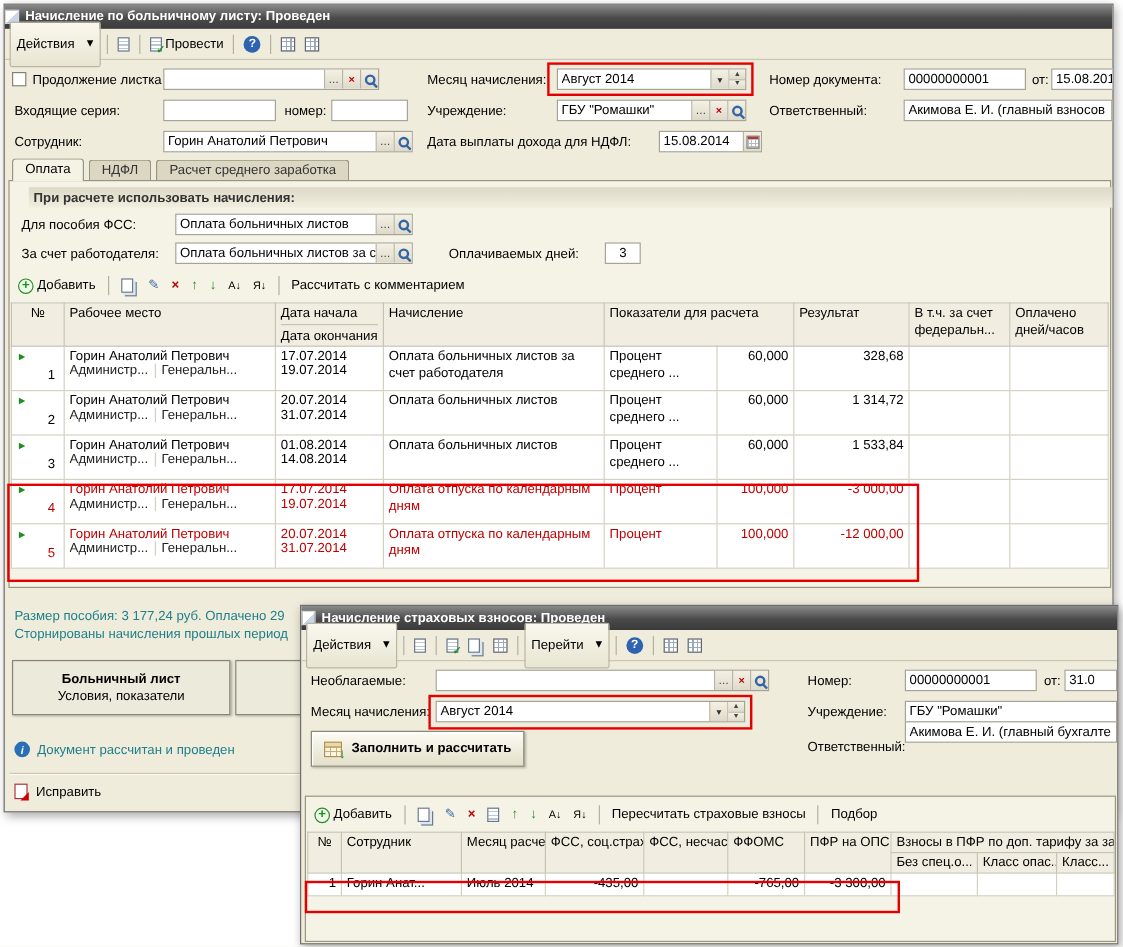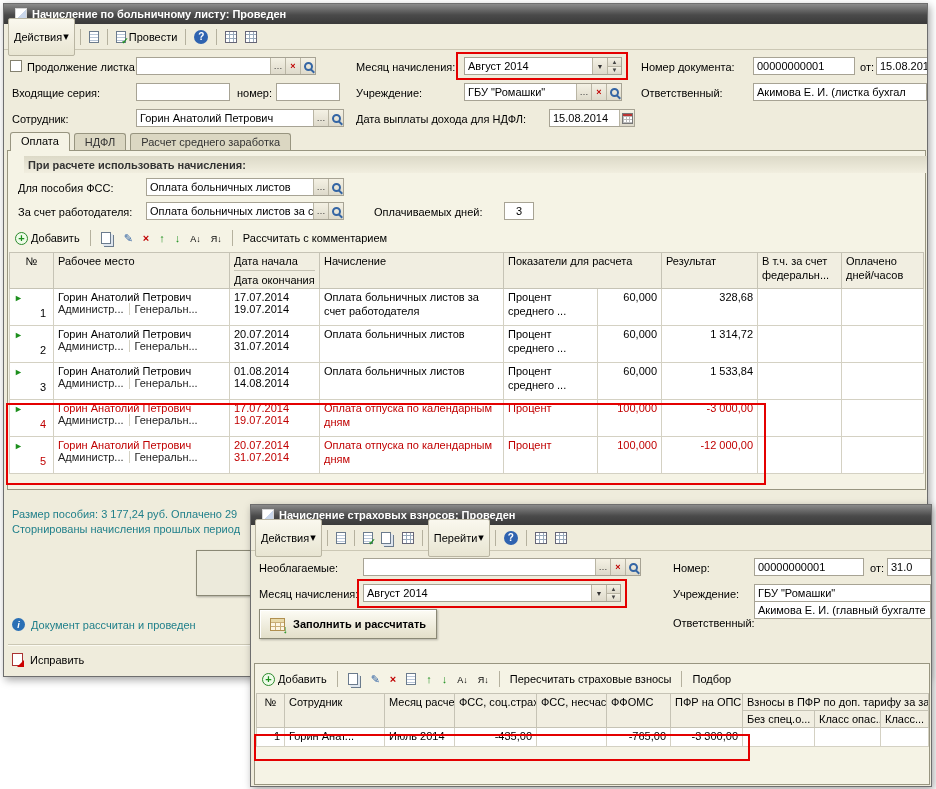--- a/index.html
+++ b/index.html
@@ -1,21 +1,21 @@
 <!DOCTYPE html>
 <html><head>
 <meta charset="utf-8">
 <style>
   *{box-sizing:border-box;margin:0;padding:0}
   html,body{width:936px;height:789px;overflow:hidden}
   body{position:relative;background:#ffffff;font-family:"Liberation Sans",sans-serif;font-size:11px;color:#000}
   .win{position:absolute;background:#efecdc;border:1px solid #6e6e6e;box-shadow:2px 3px 8px rgba(0,0,0,.35);overflow:hidden}
-  .titlebar{height:20px;background:linear-gradient(180deg,#8b8b8b,#4a4a4a 55%,#3a3a3a);color:#fff;font-weight:bold;display:flex;align-items:center;gap:5px;padding:0 11px;white-space:nowrap}
+  .titlebar{height:20px;background:linear-gradient(180deg,#8b8b8b,#4a4a4a 55%,#3a3a3a);color:#fff;font-weight:bold;display:flex;align-items:center;gap:5px;padding:0 0;white-space:nowrap}
   .toolbar{height:26px;border-bottom:1px solid #cbc7b4;display:flex;align-items:center;gap:2px;padding:0 4px}
-  .tbtn{display:inline-flex;align-items:center;gap:1px;padding:12px 5px;border:1px solid #b9b5a2;border-radius:2px;background:linear-gradient(#faf8ee,#e8e5d2);white-space:nowrap}
+  .tbtn{display:inline-flex;align-items:center;gap:10px;padding:12px 5px;border:1px solid #b9b5a2;border-radius:2px;background:linear-gradient(#faf8ee,#e8e5d2);white-space:nowrap}
   .ibtn{display:inline-flex;align-items:center;gap:3px;padding:2px 3px;border-radius:2px;white-space:nowrap}
   .sep{width:1px;height:16px;background:#b5b19e;margin:0 3px;flex:none}
   .lbl{position:absolute;white-space:nowrap}
   .fld{position:absolute;height:18px;background:#fff;border:1px solid #a7a394;display:flex;align-items:center;padding-left:3px;white-space:nowrap;overflow:hidden}
   .ftxt{overflow:hidden;white-space:nowrap}
   .fbtns{margin-left:auto;display:flex;height:100%;flex:none}
   .fb{min-width:15px;height:100%;border-left:1px solid #b9b5a4;background:linear-gradient(#f4f1e4,#dedacb);display:flex;align-items:center;justify-content:center;font-size:9px;color:#333;padding:0 1px}
   .spin{display:flex;flex-direction:column;width:14px;height:100%;border-left:1px solid #b9b5a4}
   .spin span{flex:1;display:flex;align-items:center;justify-content:center;background:linear-gradient(#f4f1e4,#dedacb);color:#444;font-size:6px;line-height:1}
   .spin span+span{border-top:1px solid #b9b5a4}
@@ -163,21 +163,21 @@
       <span class="fb">
           <span class="gi gi-x red"></span>
         </span>
       <span class="fb">
           <span class="i-mag"></span>
         </span>
     </span>
   </div>
   <div class="lbl" style="left:637px;top:83px">Ответственный:</div>
   <div class="fld" style="left:749px;top:79px;width:174px">
-    <span class="ftxt">Акимова Е. И. (листка бухгал</span>
+    <span class="ftxt">Акимова Е. И. (главный взносов</span>
   </div>
 
   <div class="lbl" style="left:8px;top:109px">Сотрудник:</div>
   <div class="fld" style="left:132px;top:105px;width:208px">
     <span class="ftxt">Горин Анатолий Петрович</span>
     <span class="fbtns">
       <span class="fb">
           <span class="gi gi-ell"></span>
         </span>
       <span class="fb">
@@ -391,20 +391,24 @@
       <td class="num">-12 000,00</td>
       <td></td>
       <td></td>
     </tr>
   </tbody>
     </table>
 
   <div class="status" style="left:8px;top:504px">Размер пособия: 3 177,24 руб. Оплачено 29</div>
   <div class="status" style="left:8px;top:519px">Сторнированы начисления прошлых период</div>
 
+  <div class="bigtab" style="left:6px;top:546px;width:182px;height:46px">
+    <span class="l1">Больничный лист</span>
+    <span class="l2">Условия, показатели</span>
+  </div>
   <div class="bigtab" style="left:192px;top:546px;width:150px;height:46px">
     <span class="l1">Расчет</span>
     <span class="l2">Расчет</span>
   </div>
 
   <div class="docstat" style="left:8px;top:614px">
     <span class="infoico">i</span>
     <span>Документ рассчитан и проведен</span>
   </div>
 

